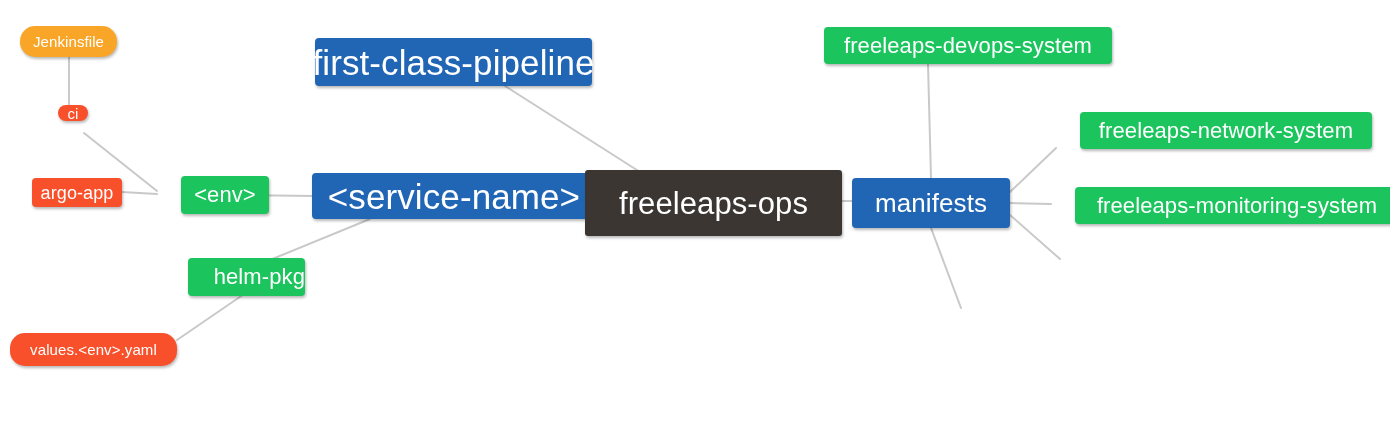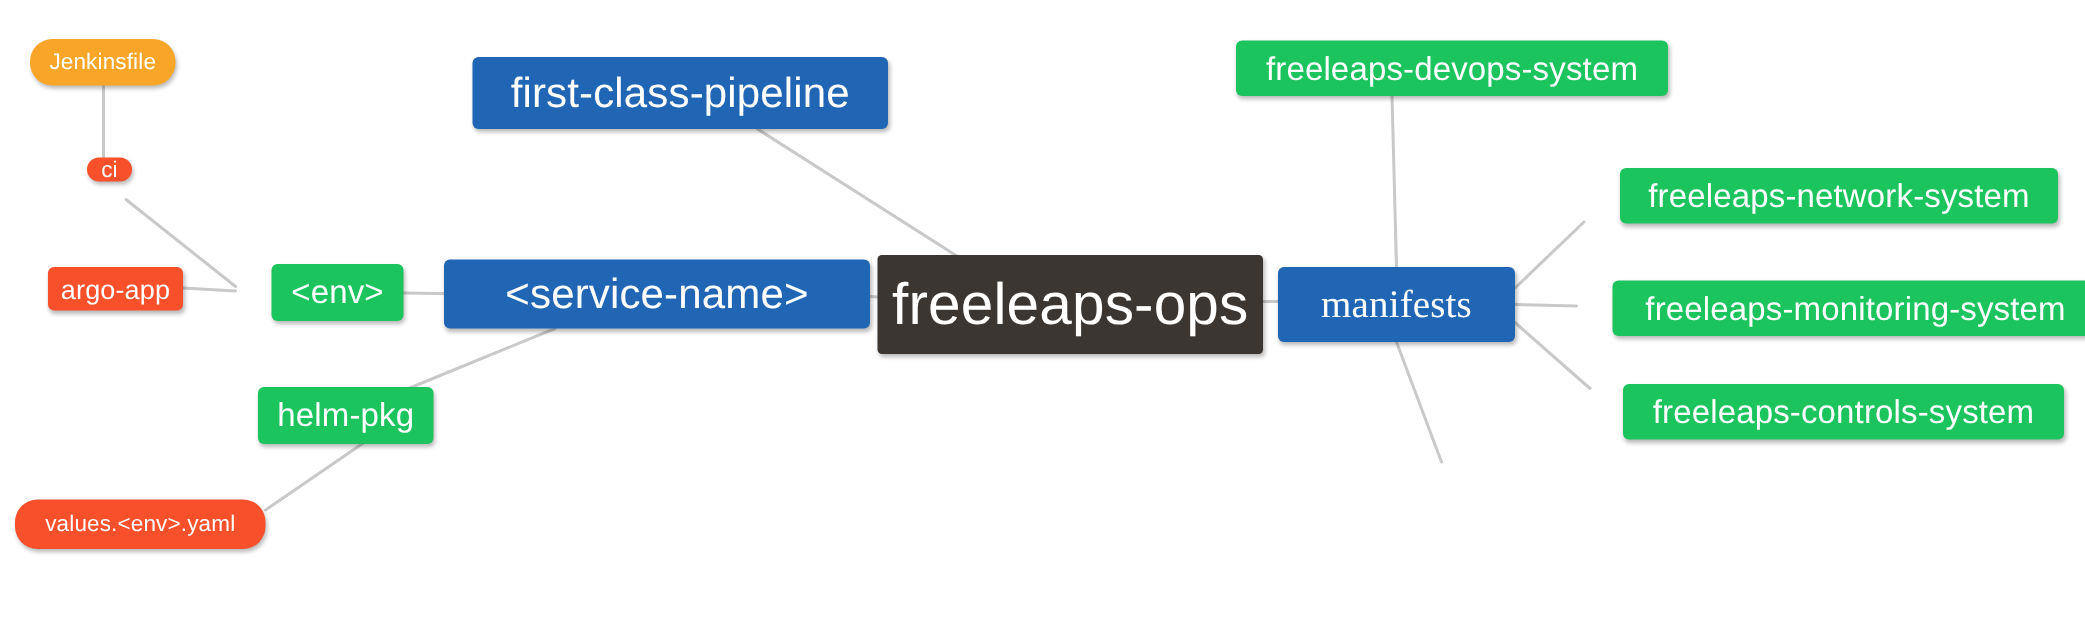--- a/index.html
+++ b/index.html
@@ -43,23 +43,23 @@
   }
   .node.root {
     background: #3b3632;
     border-radius: 3px;
   }
   .node.blue   { background: #2166b5; }
   .node.green  { background: #1bc45d; }
   .node.red    { background: #f8502a; }
   .node.orange { background: #f9a628; }
 
-  .t-root   { font-size: 39px; }
-  .t-xl     { font-size: 28px; }
-  .t-lg     { font-size: 26px; font-family: Liberation Serif, serif; }
+  .t-root   { font-size: 31px; }
+  .t-xl     { font-size: 35px; }
+  .t-lg     { font-size: 26px; }
   .t-md     { font-size: 22px; margin-left: 24px; }
   .t-sm     { font-size: 18px; }
   .t-xs     { font-size: 15px; border-radius: 15px; }
 </style>
 </head>
 <body>
 
 <div id="canvas">
 
   <svg id="edges" viewBox="0 0 1390 421" width="1390" height="421">
@@ -104,33 +104,33 @@
   </div>
 
   <div class="node red t-sm" style="left:32px; top:178px; width:90px; height:29px;">
     <span>argo-app</span>
   </div>
 
   <div class="node green t-md" style="left:157px; top:176px; width:88px; height:38px;">
     <span>&lt;env&gt;</span>
   </div>
 
-  <div class="node green t-md" style="left:148px; top:258px; width:117px; height:38px;">
+  <div class="node green t-md" style="left:164px; top:258px; width:117px; height:38px;justify-content:flex-end;">
     <span>helm-pkg</span>
   </div>
 
   <div class="node red t-xs" style="left:10px; top:333px; width:167px; height:33px;">
     <span>values.&lt;env&gt;.yaml</span>
   </div>
 
   <div class="node blue t-xl" style="left:315px; top:38px; width:277px; height:48px;">
     <span>first-class-pipeline</span>
   </div>
 
-  <div class="node blue t-xl" style="left:296px; top:173px; width:284px; height:46px;">
+  <div class="node blue t-xl" style="left:312px; top:173px; width:284px; height:46px;">
     <span>&lt;service-name&gt;</span>
   </div>
 
   <div class="node root t-root" style="left:585px; top:170px; width:257px; height:66px;">
     <span>freeleaps-ops</span>
   </div>
 
   <div class="node blue t-lg" style="left:852px; top:178px; width:158px; height:50px;">
     <span>manifests</span>
   </div>
@@ -140,18 +140,15 @@
   </div>
 
   <div class="node green t-md" style="left:1056px; top:112px; width:292px; height:37px;justify-content:center;">
     <span>freeleaps-network-system</span>
   </div>
 
   <div class="node green t-md" style="left:1051px; top:187px; width:324px; height:37px;">
     <span>freeleaps-monitoring-system</span>
   </div>
 
-  <div class="node green t-md" style="left:1058px; top:256px; width:294px; height:37px;">
-    <span>freeleaps-controls-system</span>
-  </div>
 
 
 </div>
 
 </body></html>

